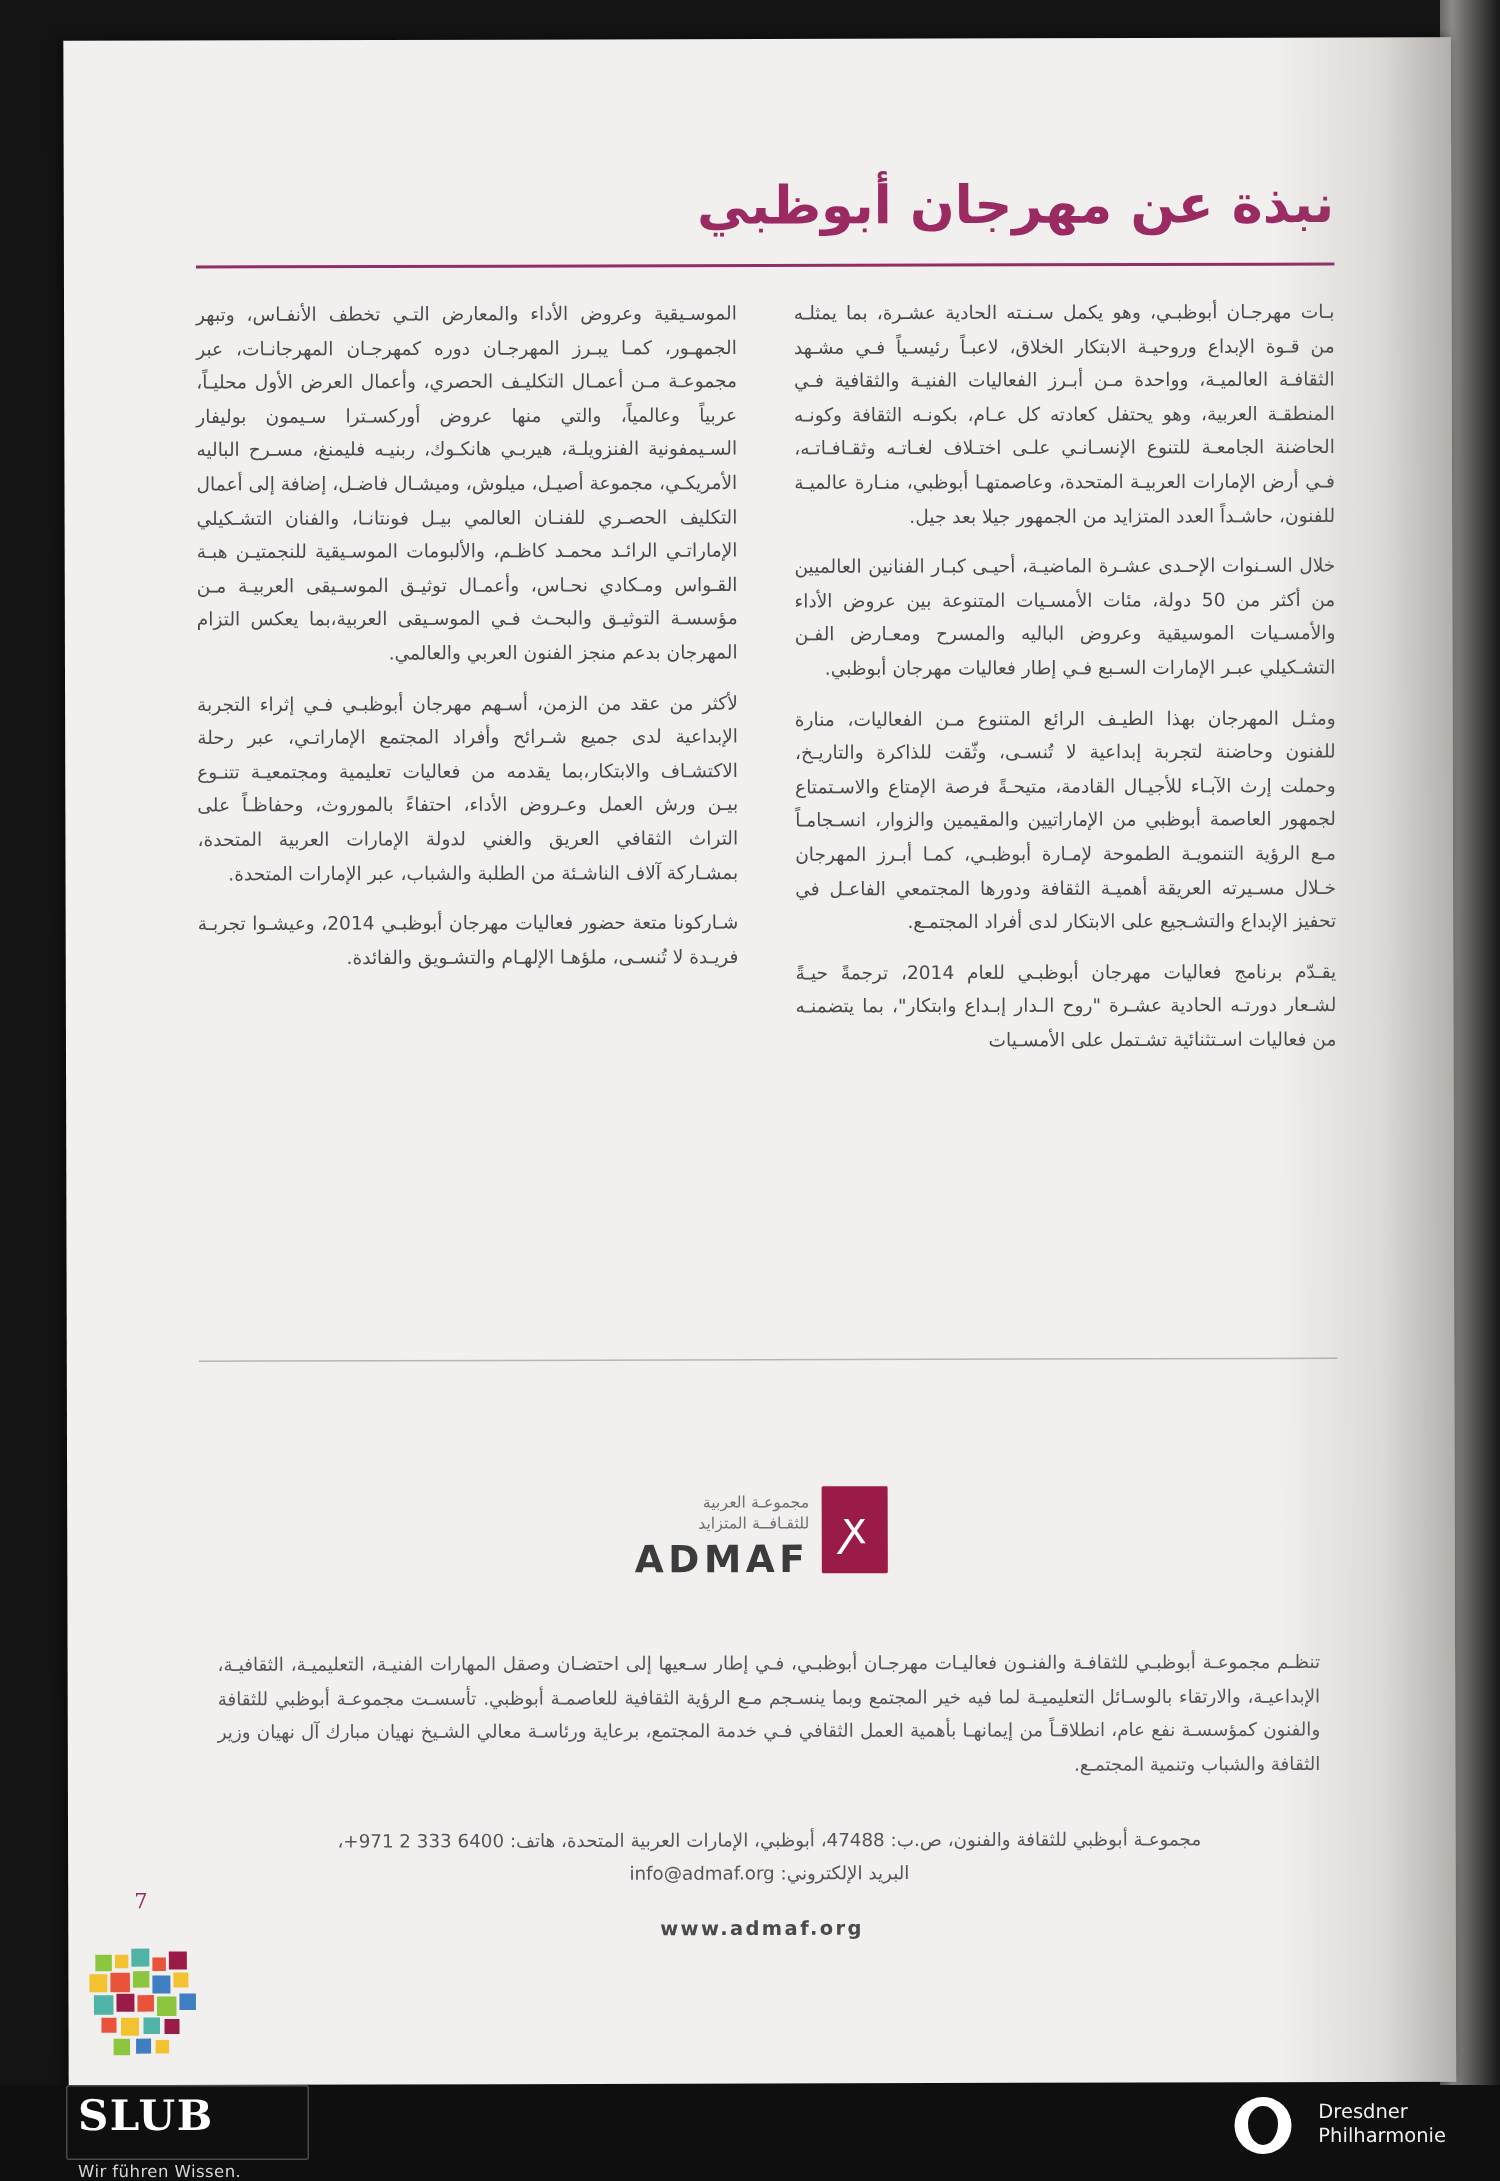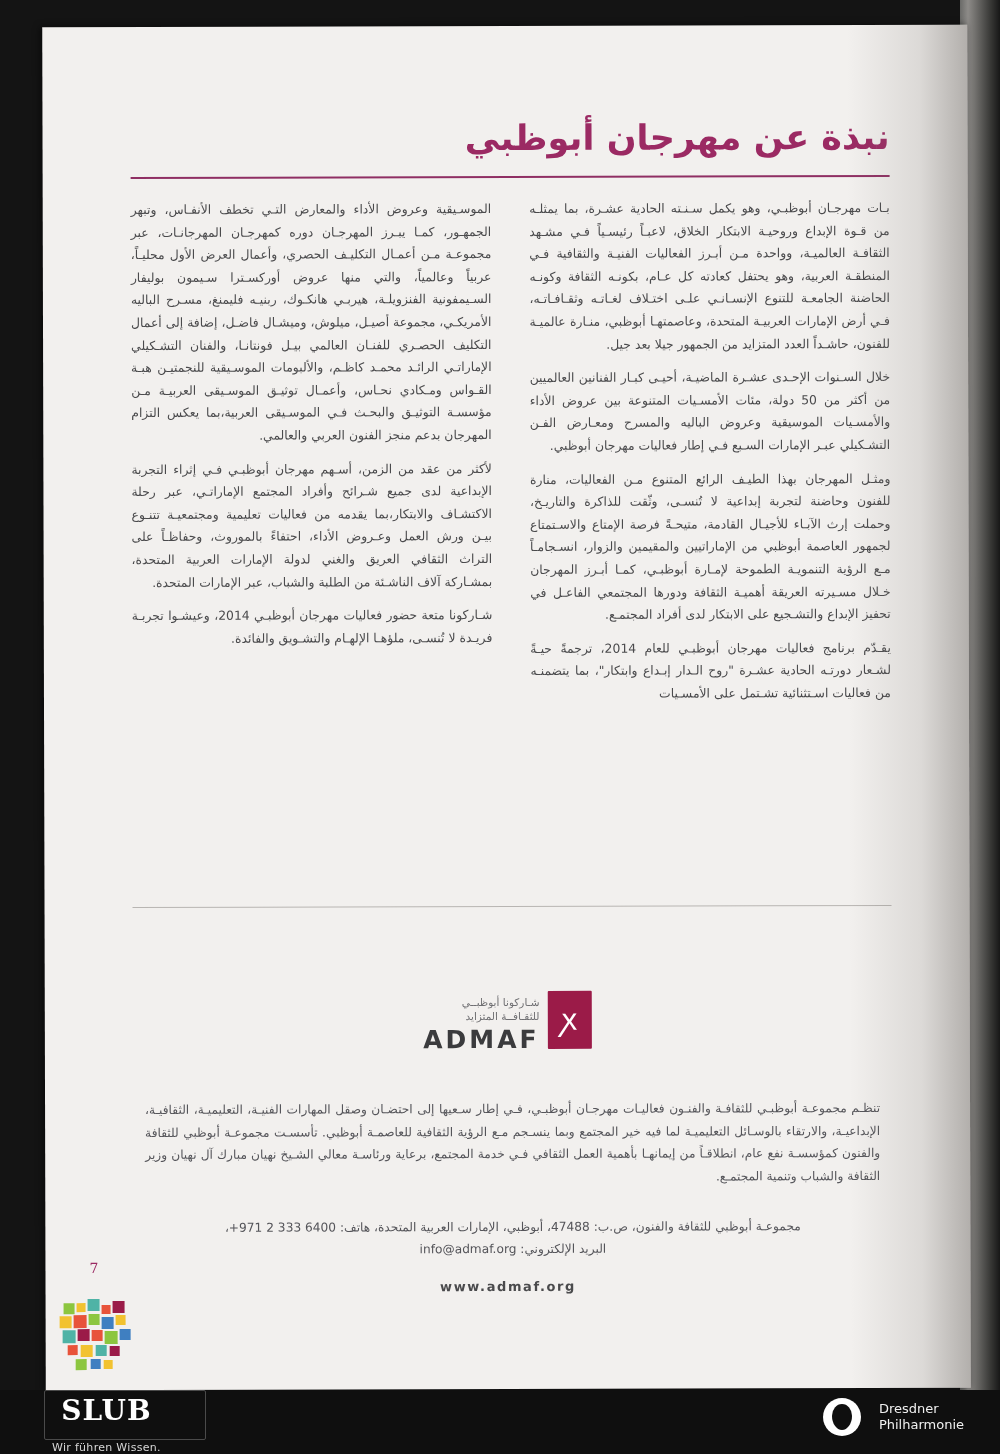--- a/index.html
+++ b/index.html
@@ -223,21 +223,20 @@
     height: 64px;
     background: #0f0f0f;
   }
   .slub {
     position: absolute;
     left: 52px;
     top: 1396px;
     color: #fff;
     display: flex;
     flex-direction: column;
-    text-align: center;
   }
   .slub-name {
     font-size: 28px;
     font-weight: bold;
     letter-spacing: 1px;
     line-height: 30px;
     font-family: "DejaVu Serif", serif;
   }
   .slub-tag {
     font-size: 11px;
@@ -311,21 +310,21 @@
   </div>
 
   <div class="rule-low"></div>
 
   <div class="logo-wrap">
     <div class="logo">
       <div class="logo-mark">
         <div class="glyph">ꭗ</div>
       </div>
       <div class="logo-text">
-        <div class="logo-ar1">شـاركونا أبوظبــي</div>
+        <div class="logo-ar1">مجموعـة العربية</div>
         <div class="logo-ar2">للثقـافــة المتزايد</div>
         <div class="logo-latin">ADMAF</div>
       </div>
     </div>
   </div>
 
   <div class="footer-para">تنظـم مجموعـة أبوظبـي للثقافـة والفنـون فعاليـات مهرجـان أبوظبـي، فـي إطار سـعيها إلى احتضـان وصقل المهارات الفنيـة، التعليميـة، الثقافيـة، الإبداعيـة، والارتقاء بالوسـائل التعليميـة لما فيه خير المجتمع وبما ينسـجم مـع الرؤية الثقافية للعاصمـة أبوظبي. تأسسـت مجموعـة أبوظبي للثقافة والفنون كمؤسسـة نفع عام، انطلاقـاً من إيمانهـا بأهمية العمل الثقافي فـي خدمة المجتمع، برعاية ورئاسـة معالي الشـيخ نهيان مبارك آل نهيان وزير الثقافة والشباب وتنمية المجتمـع.</div>
 
   <div class="footer-contact">
     <div>مجموعـة أبوظبي للثقافة والفنون، ص.ب: 47488، أبوظبي، الإمارات العربية المتحدة، هاتف: 6400 333 2 971+،</div>

